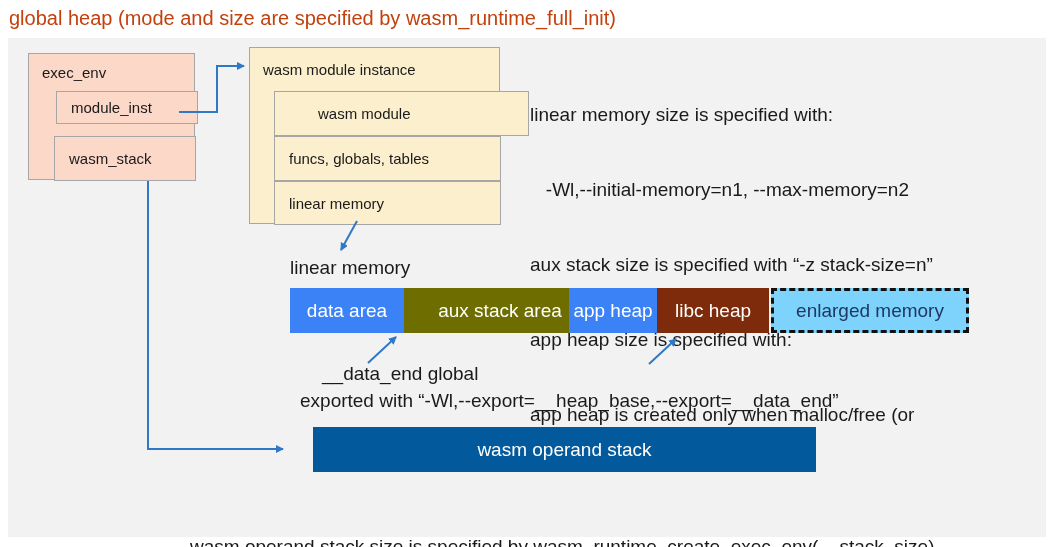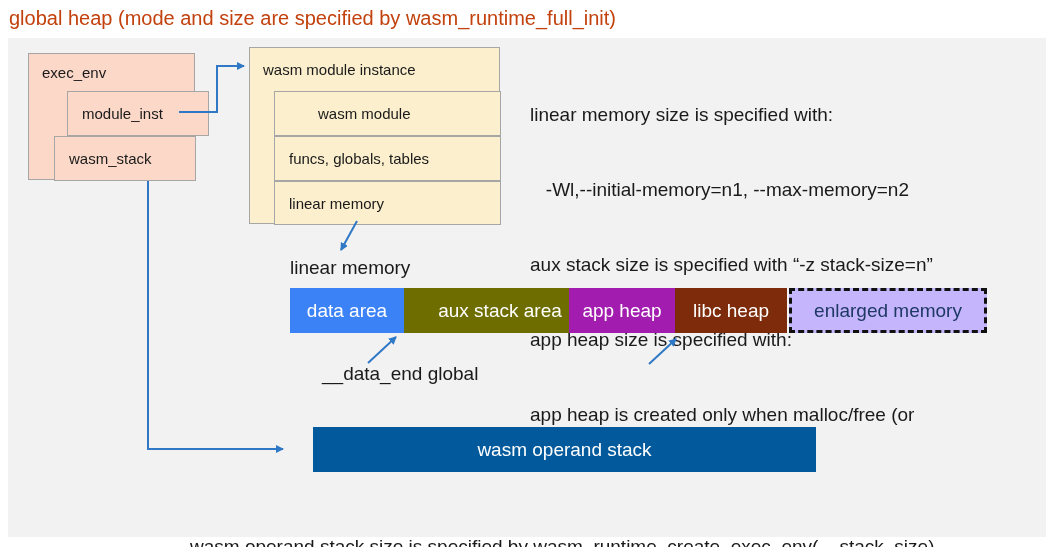--- a/index.html
+++ b/index.html
@@ -33,50 +33,51 @@
 <body>
 
 <div id="stage">
 
   <div class="title">global heap (mode and size are specified by wasm_runtime_full_init)</div>
 
   <div class="panel"></div>
 
   <div class="sbox peach" style="left:28px; top:53px; width:167px; height:127px;">
     <div class="hdr" style="top:0; height:37px;">exec_env</div>
-    <div class="subrow peach" style="left:38px; top:37px; width:142px; height:45px;">module_inst</div>
+    <div class="subrow peach" style="left:27px; top:37px; width:142px; height:33px;">module_inst</div>
     <div class="subrow peach" style="left:25px; top:82px; width:142px; height:45px;">wasm_stack</div>
   </div>
 
   <div class="sbox cream" style="left:249px; top:47px; width:251px; height:177px;">
     <div class="hdr" style="top:0; height:43px;">wasm module instance</div>
-    <div class="subrow cream" style="left:24px; top:43px; width:227px; height:45px;padding-left:43px;">wasm module</div>
+    <div class="subrow cream" style="left:24px; top:43px; width:255px; height:45px;padding-left:43px;">wasm module</div>
     <div class="subrow cream" style="left:24px; top:88px; width:227px; height:45px;">funcs, globals, tables</div>
     <div class="subrow cream" style="left:24px; top:133px; width:227px; height:44px;">linear memory</div>
   </div>
 
   <div class="notes">
     <div>linear memory size is specified with:</div>
     <div>   -Wl,--initial-memory=n1, --max-memory=n2</div>
     <div>aux stack size is specified with “-z stack-size=n”</div>
     <div>app heap size is specified with:</div>
     <div>app heap is created only when malloc/free (or</div>
     
   </div>
 
   <div class="lm-label">linear memory</div>
   <div class="membar">
     <div class="seg" style="width: 114px; background: #3b82f6; color: rgb(255, 255, 255);">data area</div>
     <div class="seg" style="width: 165px; background: rgb(110, 110, 0); color: rgb(255, 255, 255); padding-left: 27px;">aux stack area</div>
-    <div class="seg" style="width: 106px; background: #a21caf; color: rgb(255, 255, 255);">app heap</div>
+    <div class="seg" style="width: 88px; background: #3b82f6; color: rgb(255, 255, 255);">app heap</div>
     <div class="seg" style="width: 112px; background: rgb(126, 43, 11); color: rgb(255, 255, 255);">libc heap</div>
-    <div class="seg dashed" style="width: 198px; background: #c4b5fd; color: rgb(31, 56, 100);">enlarged memory</div>
+    <div class="seg dashed" style="width: 198px; background: #7dd3fc; color: rgb(31, 56, 100);">enlarged memory</div>
   </div>
 
   <div class="ann" style="left:322px; top:363px;">__data_end global</div>
+  <div class="ann" style="left:300px; top:390px;">exported with “-Wl,--export=__heap_base,--export=__data_end”</div>
 
   <div class="opstack" id="opstack" style="background: rgb(2, 89, 156);">wasm operand stack</div>
 
   <div class="footer">
     <div>wasm operand stack size is specified by wasm_runtime_create_exec_env(.., stack_size)</div>
     
   </div>
 
   <svg class="overlay" width="1054" height="547" viewBox="0 0 1054 547">
     <defs>

